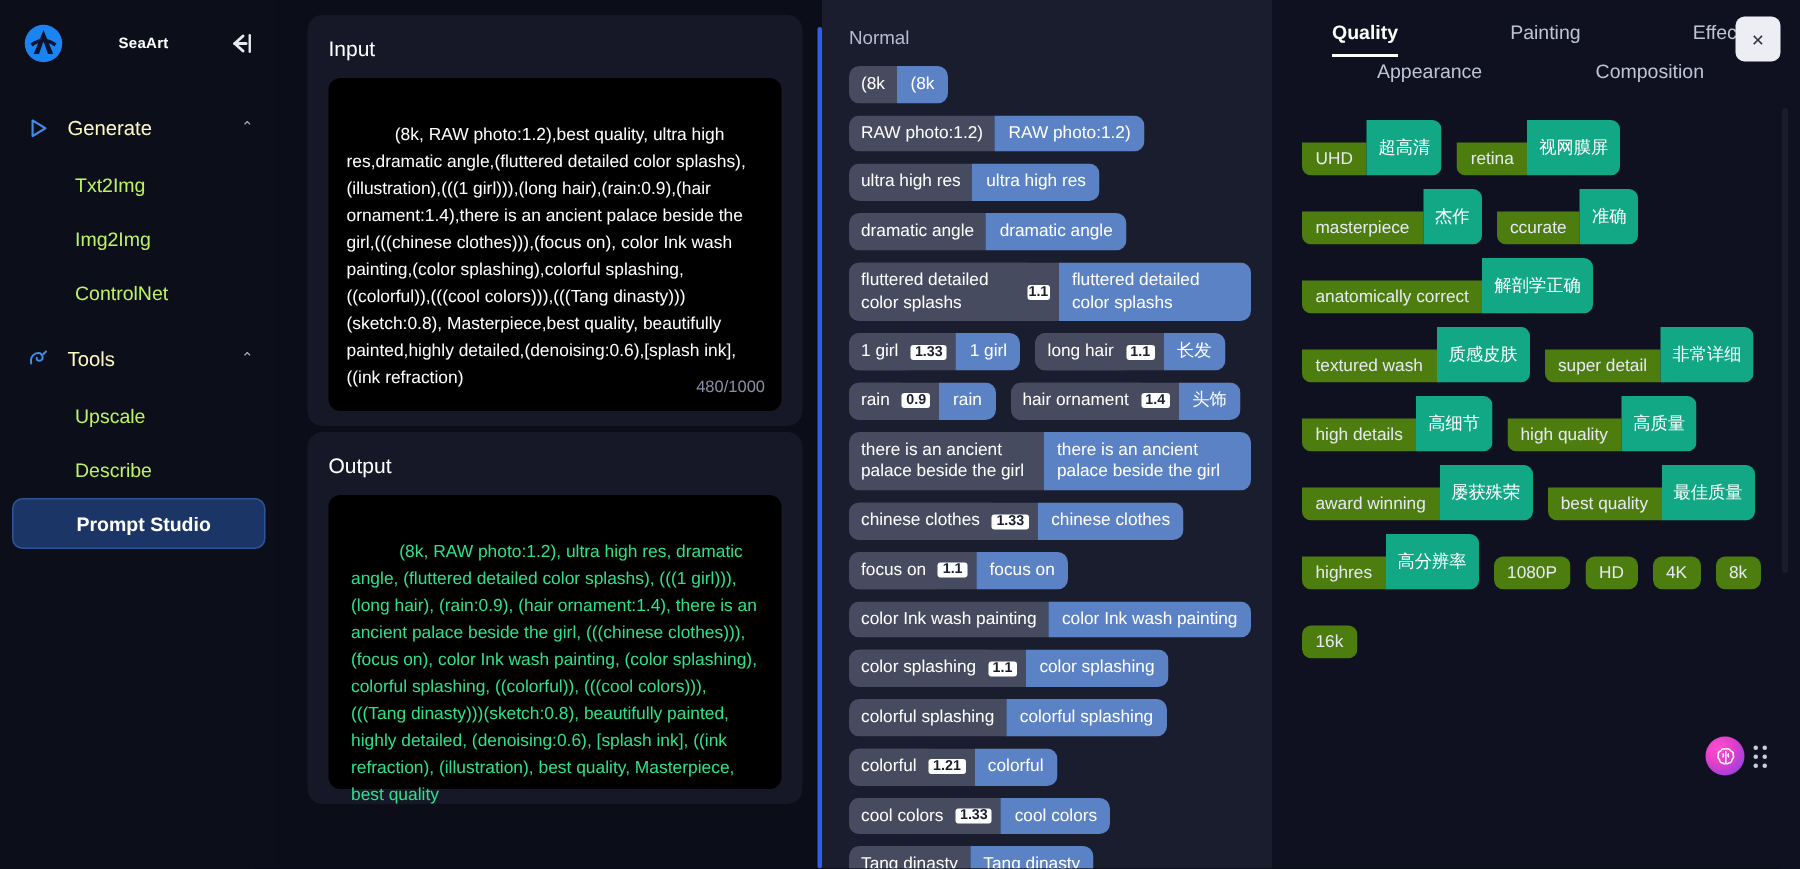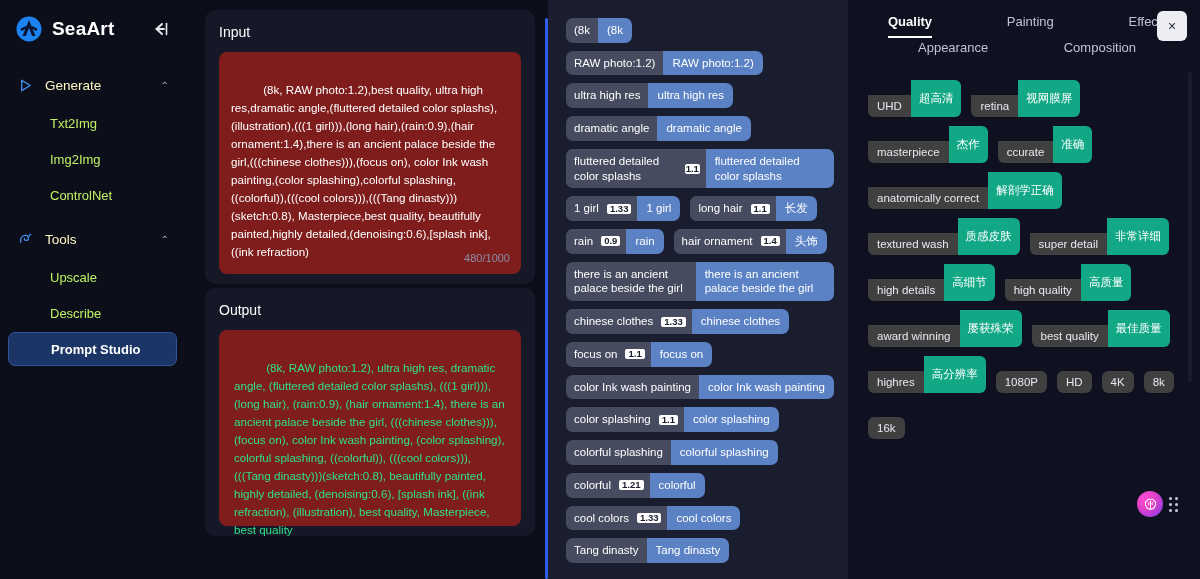--- a/index.html
+++ b/index.html
@@ -17,21 +17,21 @@
     background: #0c0e1a;
     flex: 0 0 185px;
     padding: 0;
     position: relative;
   }
   .brand {
     display: flex; align-items: center; gap: 10px;
     height: 58px; padding: 0 16px;
   }
   .brand-logo { width: 26px; height: 26px; flex: 0 0 26px; }
-  .brand-name { color: #fff; font-size: 19px; font-weight: bold; letter-spacing: .2px; }
+  .brand-name { color: #fff; font-size: 10px; font-weight: bold; letter-spacing: .2px; margin-left: 27px; }
   .collapse-btn {
     margin-left: auto; color: #e8e9ef; font-size: 15px; cursor: pointer;
     display: flex; align-items: center; line-height: 1;
   }
   .nav { margin-top: 8px; }
   .nav-group {
     display: flex; align-items: center; gap: 11px;
     height: 38px; padding: 0 16px; cursor: pointer;
   }
   .nav-group .gicon { width: 18px; height: 18px; flex: 0 0 18px; display: flex; align-items: center; justify-content: center; }
@@ -55,21 +55,21 @@
     padding: 10px 10px 0 20px;
     display: flex; flex-direction: column; gap: 4px;
   }
   .card {
     background: #161827;
     border-radius: 10px;
     padding: 14px 14px 10px 14px;
   }
   .card-title { color: #ffffff; font-size: 14px; margin-bottom: 12px; }
   .textbox {
-    background: #7f1d1d;
+    background: #000000;
     border-radius: 8px;
     padding: 11px 12px 6px 12px;
     font-size: 11.6px;
     line-height: 1.55;
     position: relative;
     word-break: break-word;
     white-space: pre-wrap;
   }
   .textbox.input { color: #ffffff; height: 222px; }
   .textbox.output { color: #2fe08a; height: 196px; padding-left: 15px; }
@@ -130,21 +130,21 @@
     display: flex; justify-content: space-between;
     padding: 0 40px 0 50px; margin-bottom: 18px;
   }
   .tab { color: #bfc4d4; font-size: 13px; cursor: pointer; padding-bottom: 7px; }
   .tab.active { color: #ffffff; font-weight: bold; border-bottom: 2px solid #ffffff; }
   .qtags { display: flex; flex-wrap: wrap; gap: 9px 10px; align-content: flex-start; }
   .qtag {
     display: flex; align-items: stretch; border-radius: 6px; overflow: hidden;
     font-size: 11.5px; cursor: pointer;
   }
-  .qtag .en { background: #404040; color: #e6e9f2; padding: 5px 9px; display: flex; align-items: center; margin-top: 15px; }
+  .qtag .en { background: #4d7c0f; color: #e6e9f2; padding: 5px 9px; display: flex; align-items: center; margin-top: 15px; }
   .qtag .zh { background: #12a886; color: #ffffff; padding: 5px 8px; display: flex; align-items: center; }
   .qtag.plain .en { border-radius: 6px; }
 
   .rscroll {
     position: absolute; right: 8px; top: 72px; width: 4px; height: 310px;
     background: #1a1c2b; border-radius: 3px;
   }
 
   .close-btn {
     position: absolute; right: 13px; top: 11px;
@@ -235,20 +235,21 @@
         <div class="card-title">Output</div>
         <div class="textbox output">
           <span>(8k, RAW photo:1.2), ultra high res, dramatic angle, (fluttered detailed color splashs), (((1 girl))), (long hair), (rain:0.9), (hair ornament:1.4), there is an ancient palace beside the girl, (((chinese clothes))), (focus on), color Ink wash painting, (color splashing), colorful splashing, ((colorful)), (((cool colors))), (((Tang dinasty)))(sketch:0.8), beautifully painted, highly detailed, (denoising:0.6), [splash ink], ((ink refraction), (illustration), best quality, Masterpiece, best quality</span>
         </div>
       </div>
     </section>
 
     <div class="divider"></div>
 
     <section class="col-mid">
+      <div class="mid-title">Normal</div>
       <div class="tag-rows" id="tag-rows">
           <div class="tag">
             <div class="enwrap">
               <span class="en">(8k</span>
             </div>
             <span class="zh">(8k</span>
           </div>
           <div class="tag">
             <div class="enwrap">
               <span class="en">RAW photo:1.2)</span>

